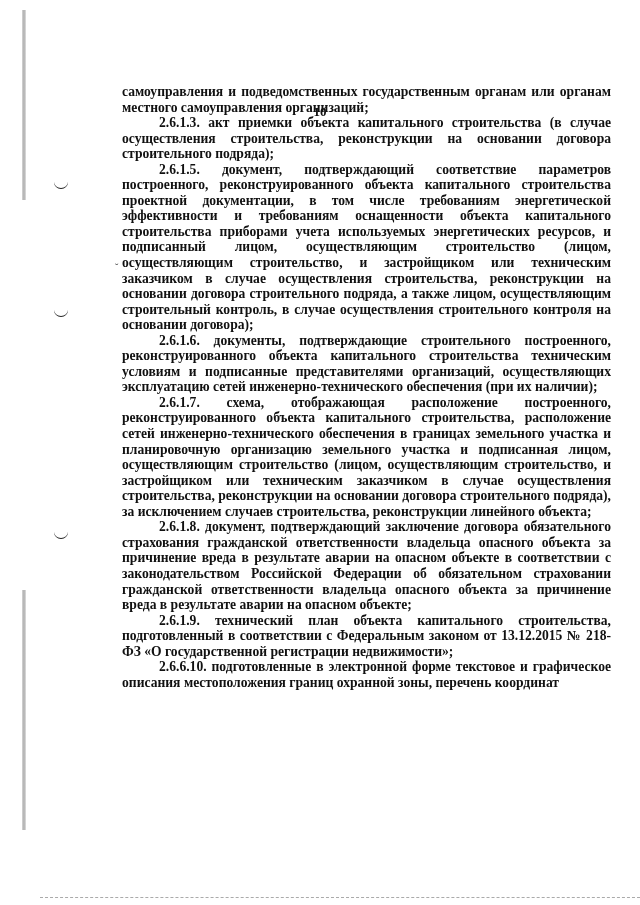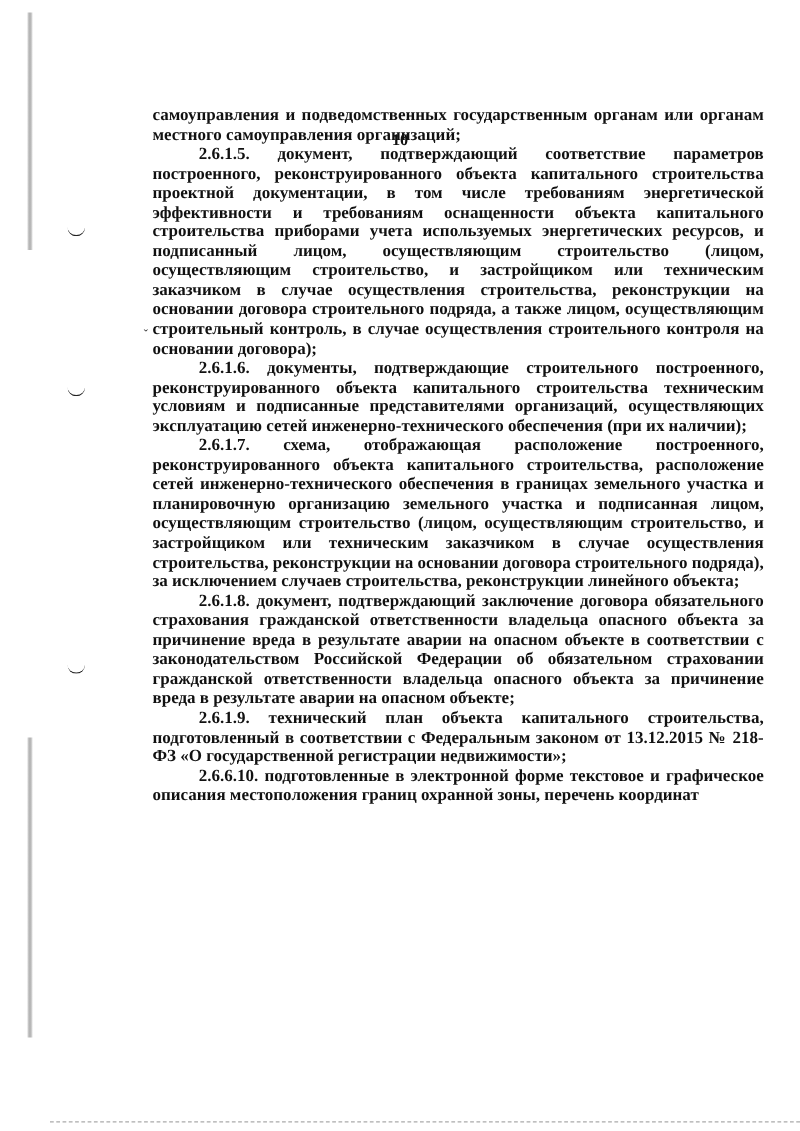--- a/index.html
+++ b/index.html
@@ -41,20 +41,21 @@
 <div class="scan-edge bottom"></div>
 <div class="margin-mark" style="left:54px; top:180px;"></div>
 <div class="margin-mark" style="left:54px; top:308px;"></div>
 <div class="margin-mark" style="left:54px; top:530px;"></div>
 <div class="tick-mark">ˇ</div>
 
 <div class="page-number">10</div>
 
 <div class="body-text">
   <p class="para">самоуправления и подведомственных государственным органам или органам местного самоуправления организаций;</p>
+  <p class="para indent">2.6.1.3. акт приемки объекта капитального строительства (в случае осуществления строительства, реконструкции на основании договора строительного подряда);</p>
   <p class="para indent">2.6.1.5. документ, подтверждающий соответствие параметров построенного, реконструированного объекта капитального строительства проектной документации, в том числе требованиям энергетической эффективности и требованиям оснащенности объекта капитального строительства приборами учета используемых энергетических ресурсов, и подписанный лицом, осуществляющим строительство (лицом, осуществляющим строительство, и застройщиком или техническим заказчиком в случае осуществления строительства, реконструкции на основании договора строительного подряда, а также лицом, осуществляющим строительный контроль, в случае осуществления строительного контроля на основании договора);</p>
   <p class="para indent">2.6.1.6. документы, подтверждающие строительного построенного, реконструированного объекта капитального строительства техническим условиям и подписанные представителями организаций, осуществляющих эксплуатацию сетей инженерно-технического обеспечения (при их наличии);</p>
   <p class="para indent">2.6.1.7. схема, отображающая расположение построенного, реконструированного объекта капитального строительства, расположение сетей инженерно-технического обеспечения в границах земельного участка и планировочную организацию земельного участка и подписанная лицом, осуществляющим строительство (лицом, осуществляющим строительство, и застройщиком или техническим заказчиком в случае осуществления строительства, реконструкции на основании договора строительного подряда), за исключением случаев строительства, реконструкции линейного объекта;</p>
   <p class="para indent">2.6.1.8. документ, подтверждающий заключение договора обязательного страхования гражданской ответственности владельца опасного объекта за причинение вреда в результате аварии на опасном объекте в соответствии с законодательством Российской Федерации об обязательном страховании гражданской ответственности владельца опасного объекта за причинение вреда в результате аварии на опасном объекте;</p>
   <p class="para indent">2.6.1.9. технический план объекта капитального строительства, подготовленный в соответствии с Федеральным законом от 13.12.2015 № 218-ФЗ «О государственной регистрации недвижимости»;</p>
   <p class="para indent">2.6.6.10. подготовленные в электронной форме текстовое и графическое описания местоположения границ охранной зоны, перечень координат</p>
 </div>
 
 <div class="bottom-rule"></div>
 

